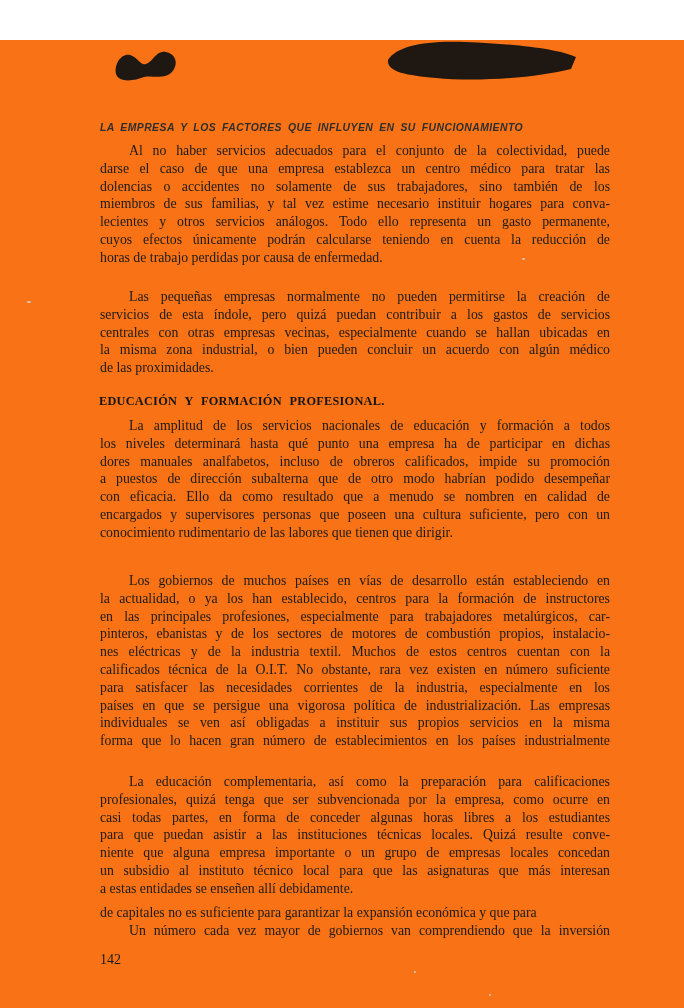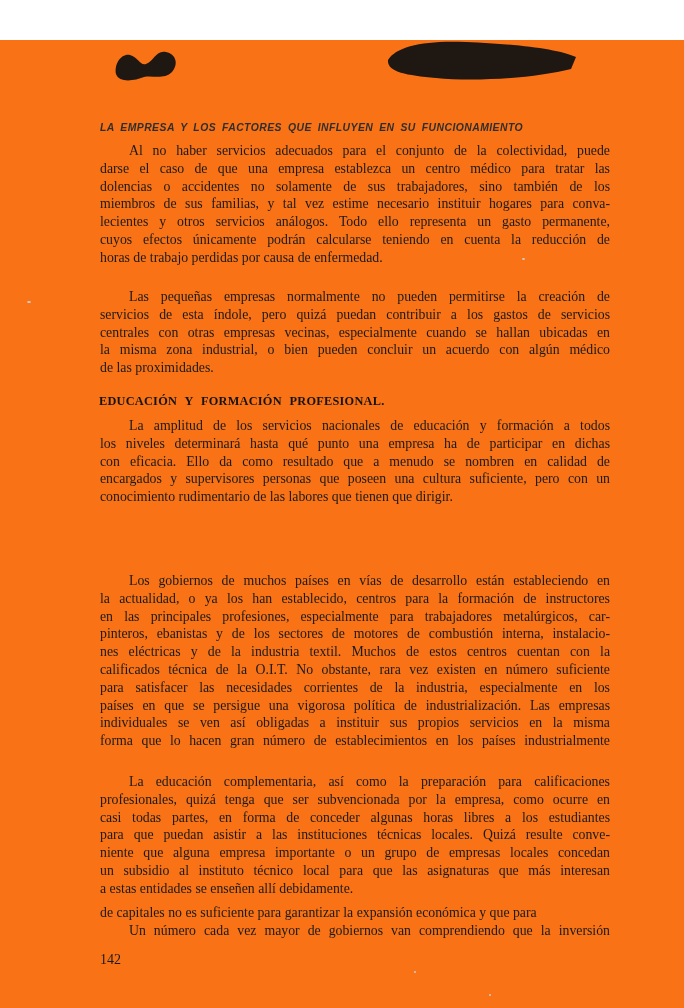--- a/index.html
+++ b/index.html
@@ -120,30 +120,32 @@
       <span class="line">centrales con otras empresas vecinas, especialmente cuando se hallan ubicadas en</span>
       <span class="line">la misma zona industrial, o bien pueden concluir un acuerdo con algún médico</span>
       <span class="line last">de las proximidades.</span>
     </div>
 
   <div class="section-heading">EDUCACIÓN Y FORMACIÓN PROFESIONAL.</div>
 
   <div class="para" id="p3">
       <span class="line first">La amplitud de los servicios nacionales de educación y formación a todos</span>
       <span class="line">los niveles determinará hasta qué punto una empresa ha de participar en dichas</span>
+      <span class="line">dores manuales analfabetos, incluso de obreros calificados, impide su promoción</span>
+      <span class="line">a puestos de dirección subalterna que de otro modo habrían podido desempeñar</span>
       <span class="line">con eficacia. Ello da como resultado que a menudo se nombren en calidad de</span>
       <span class="line">encargados y supervisores personas que poseen una cultura suficiente, pero con un</span>
       <span class="line last">conocimiento rudimentario de las labores que tienen que dirigir.</span>
     </div>
 
   <div class="para" id="p4">
       <span class="line first">Los gobiernos de muchos países en vías de desarrollo están estableciendo en</span>
       <span class="line">la actualidad, o ya los han establecido, centros para la formación de instructores</span>
       <span class="line">en las principales profesiones, especialmente para trabajadores metalúrgicos, car-</span>
-      <span class="line">pinteros, ebanistas y de los sectores de motores de combustión interna, instalacio-</span>
+      <span class="line">pinteros, ebanistas y de los sectores de motores de combustión propios, instalacio-</span>
       <span class="line">nes eléctricas y de la industria textil. Muchos de estos centros cuentan con la</span>
       <span class="line">calificados técnica de la O.I.T. No obstante, rara vez existen en número suficiente</span>
       <span class="line">para satisfacer las necesidades corrientes de la industria, especialmente en los</span>
       <span class="line">países en que se persigue una vigorosa política de industrialización. Las empresas</span>
       <span class="line">individuales se ven así obligadas a instituir sus propios servicios en la misma</span>
       <span class="line">forma que lo hacen gran número de establecimientos en los países industrialmente</span>
     </div>
 
   <div class="para" id="p5">
       <span class="line first">La educación complementaria, así como la preparación para calificaciones</span>

